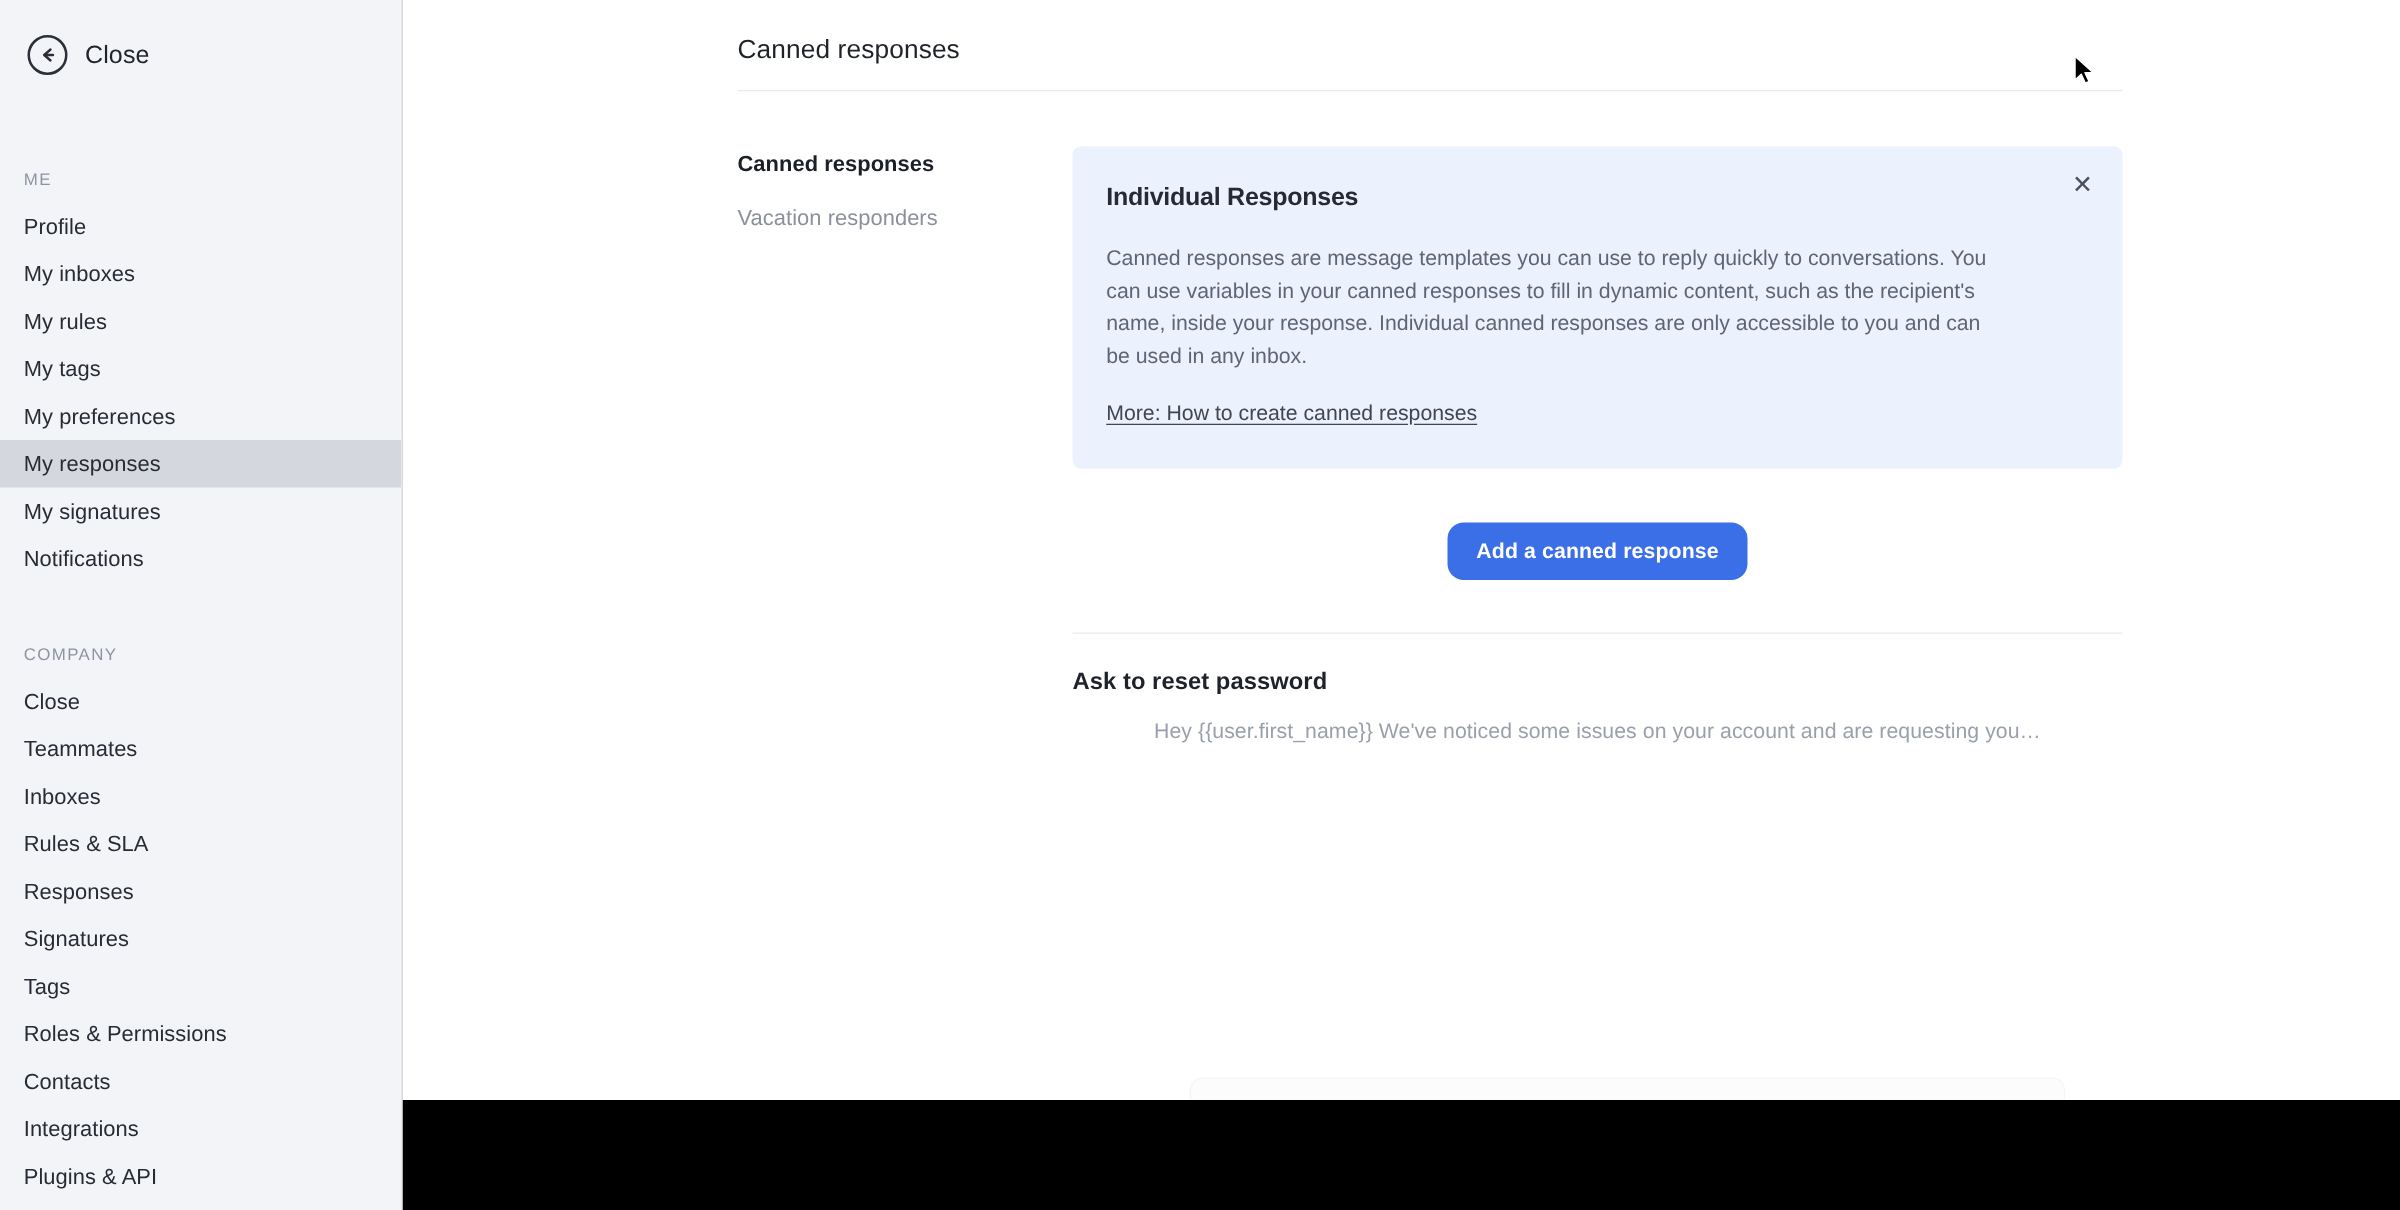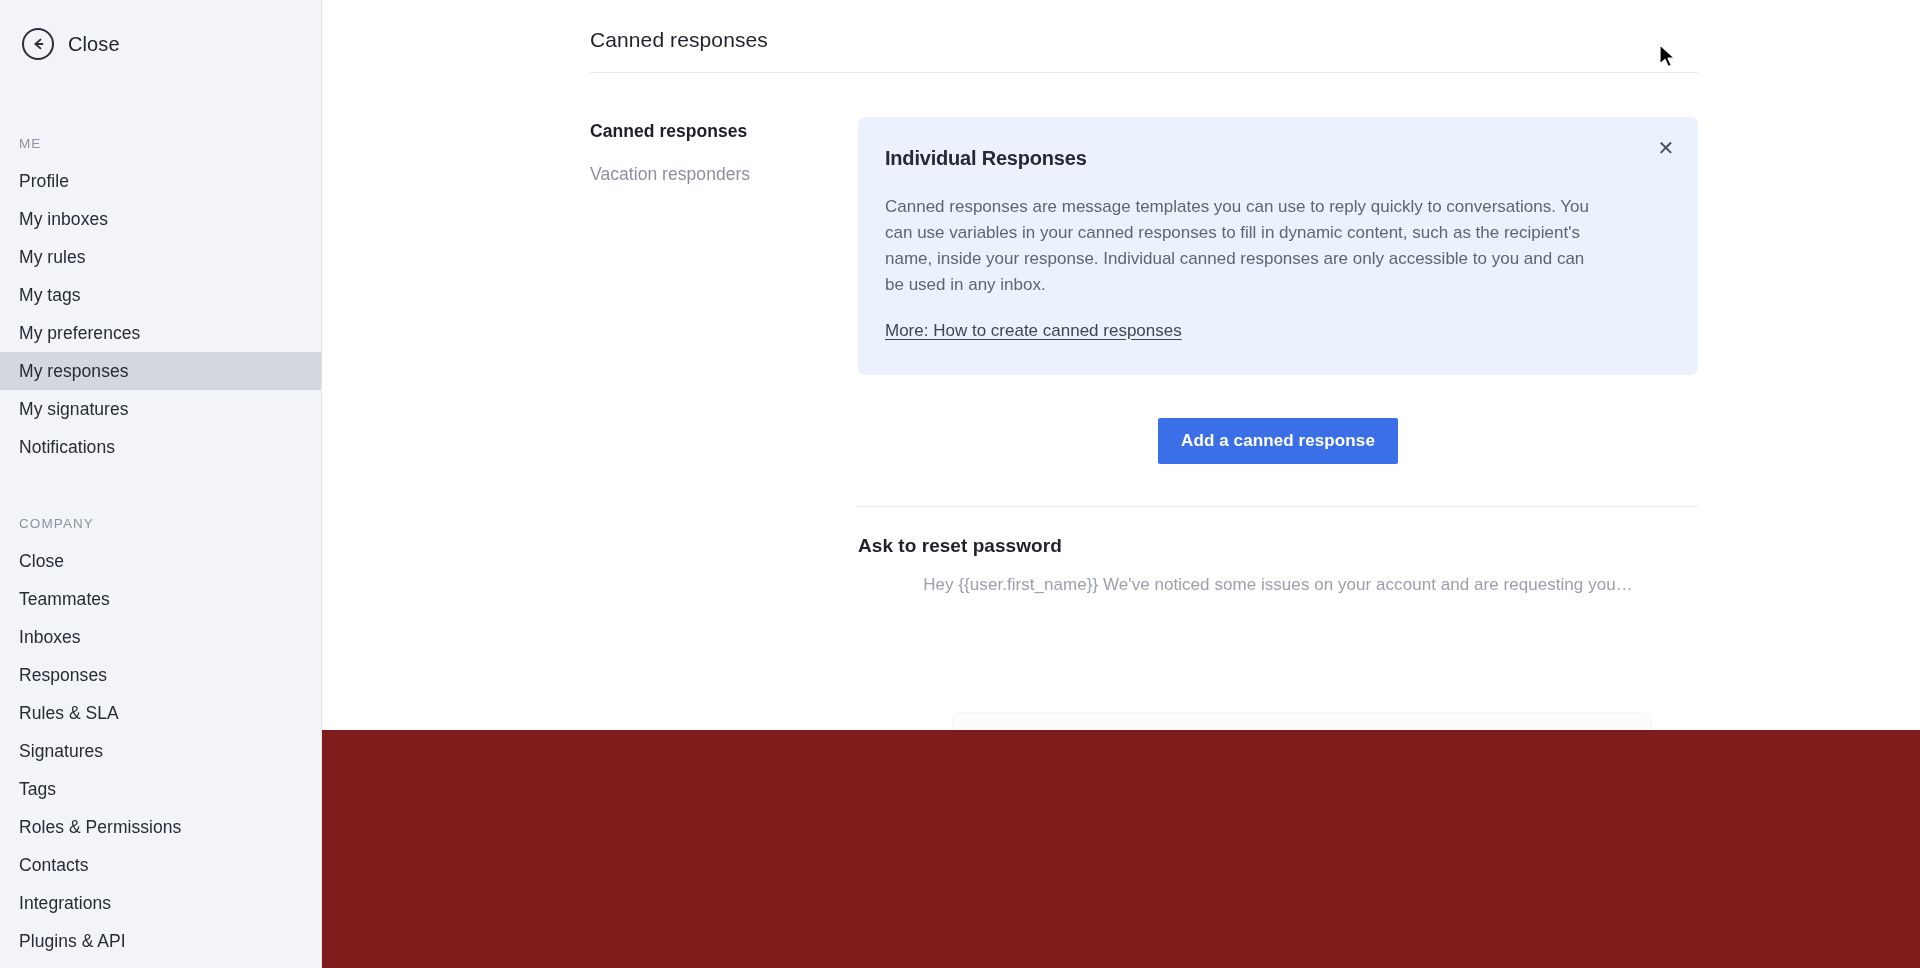--- a/index.html
+++ b/index.html
@@ -11,21 +11,21 @@
     background: #ffffff;
     font-family: "Liberation Sans", sans-serif;
     -webkit-font-smoothing: antialiased;
   }
 
   #app {
     position: relative;
     width: 1920px;
     height: 968px;
     display: flex;
-    background: #7f1d1d;
+    background: #000000;
   }
 
   
   #sidebar {
     width: 322px;
     height: 968px;
     background: #f3f4f7;
     border-right: 1px solid #e3e5ea;
     flex: 0 0 322px;
     position: relative;
@@ -80,21 +80,21 @@
     font-size: 17.5px;
     color: #262b34;
     cursor: pointer;
     letter-spacing: .05px;
   }
   .nav-item.active { background: #d5d7de; }
 
   
   #main {
     flex: 1 1 auto;
-    height: 730px;
+    height: 880px;
     position: relative;
     background: #ffffff;
     overflow: hidden;
   }
 
   .page-header {
     margin-left: 268px;
     margin-right: 222px;
     padding-top: 28px;
     padding-bottom: 20px;
@@ -176,21 +176,21 @@
 
   .btn-row {
     display: flex;
     justify-content: center;
     margin-top: 43px;
   }
   .btn-primary {
     background: #3b6fe8;
     color: #ffffff;
     border: none;
-    border-radius: 2px;
+    border-radius: 13px;
     font-family: "Liberation Sans", sans-serif;
     font-size: 17px;
     font-weight: 700;
     letter-spacing: .1px;
     padding: 13px 23px;
     cursor: pointer;
   }
 
   .divider {
     border-top: 1px solid #e8eaee;
@@ -289,24 +289,24 @@
         <li class="nav-item">
             <span>Close</span>
           </li>
         <li class="nav-item">
             <span>Teammates</span>
           </li>
         <li class="nav-item">
             <span>Inboxes</span>
           </li>
         <li class="nav-item">
+            <span>Rules &amp; SLA</span>
+          </li>
+        <li class="nav-item">
             <span>Responses</span>
-          </li>
-        <li class="nav-item">
-            <span>Rules &amp; SLA</span>
           </li>
         <li class="nav-item">
             <span>Signatures</span>
           </li>
         <li class="nav-item">
             <span>Tags</span>
           </li>
         <li class="nav-item">
             <span>Roles &amp; Permissions</span>
           </li>

